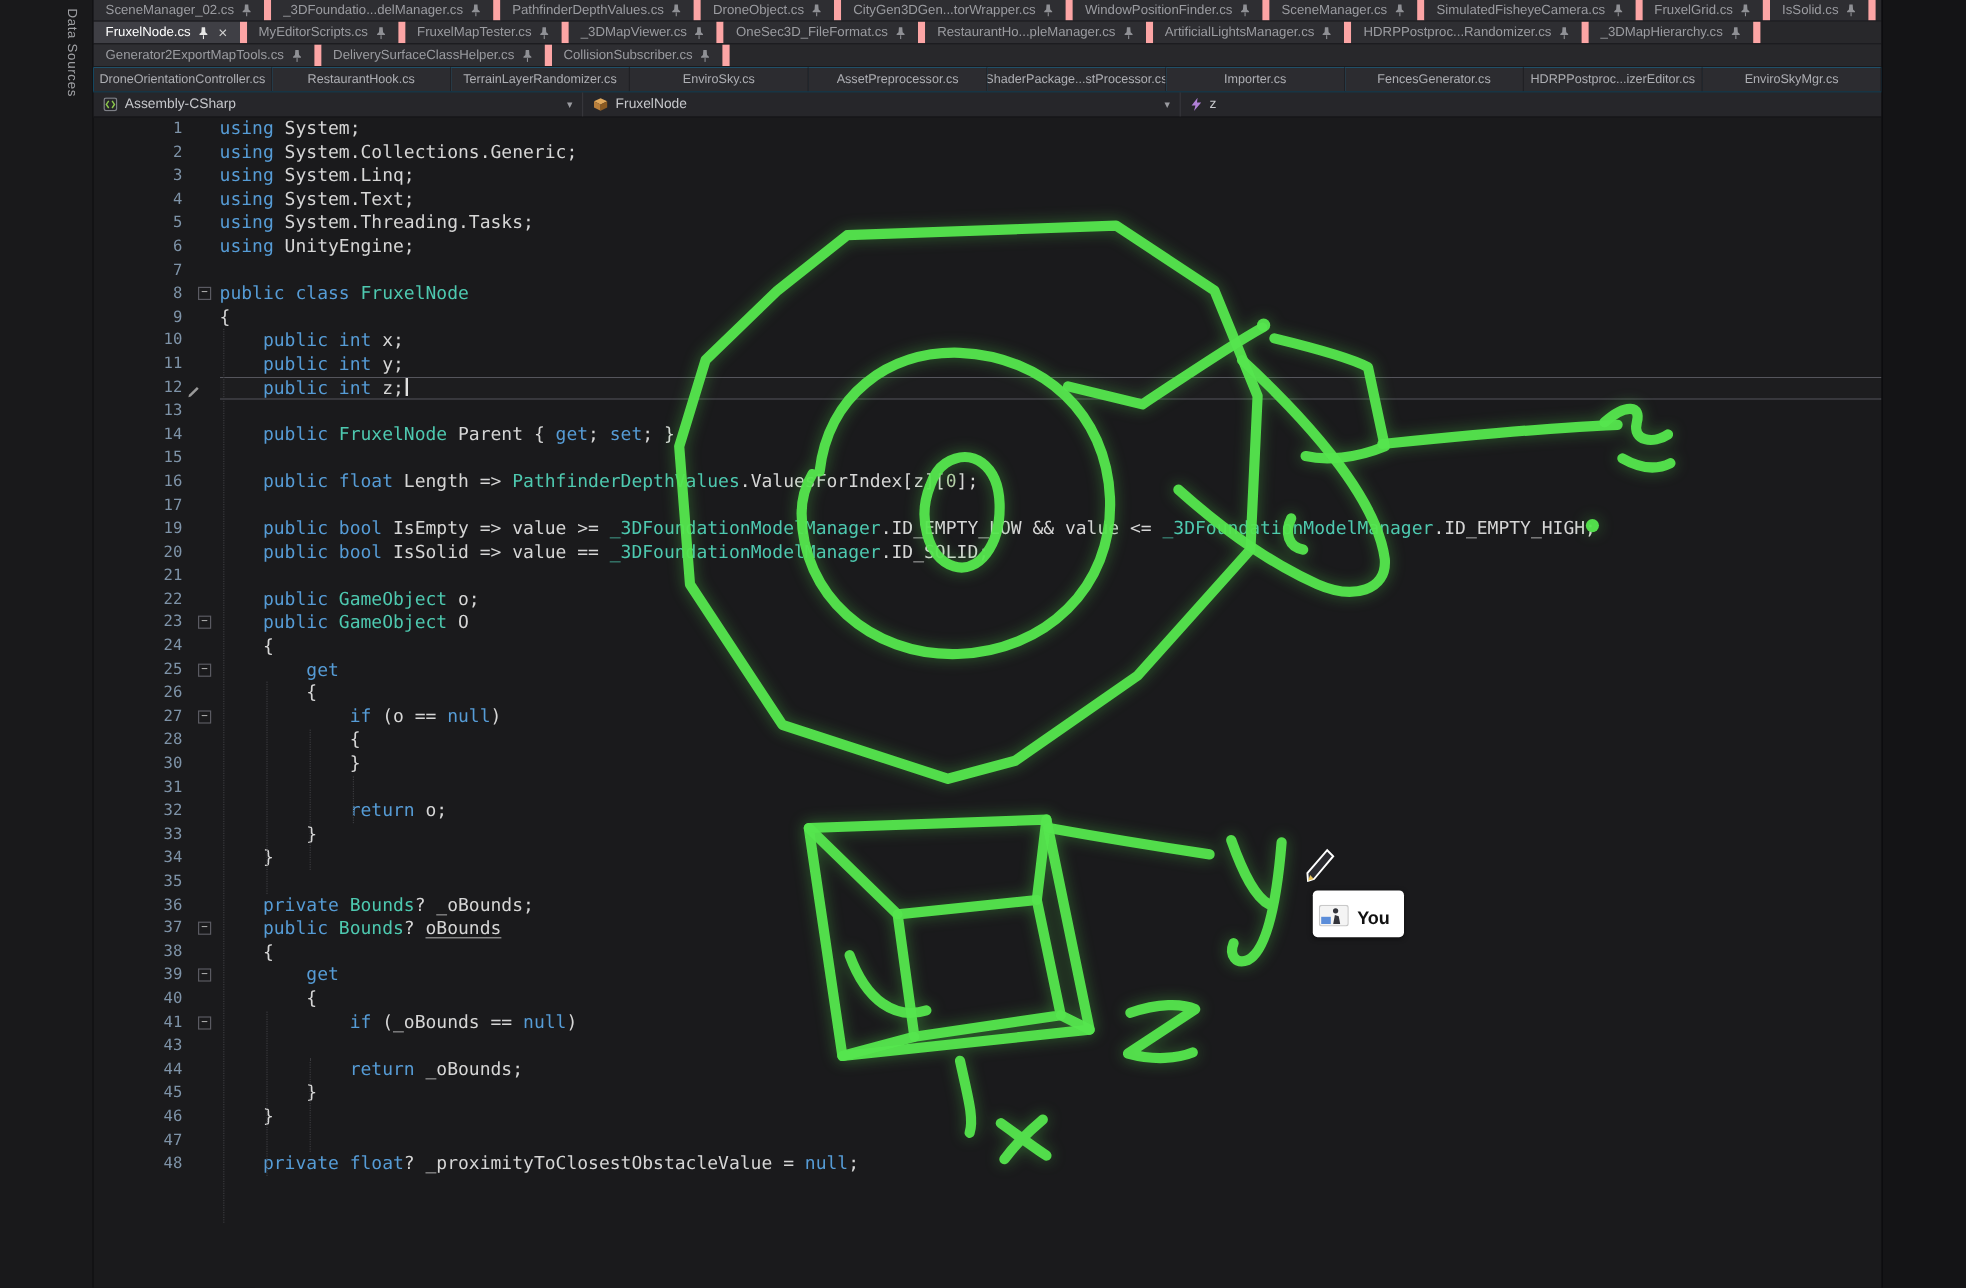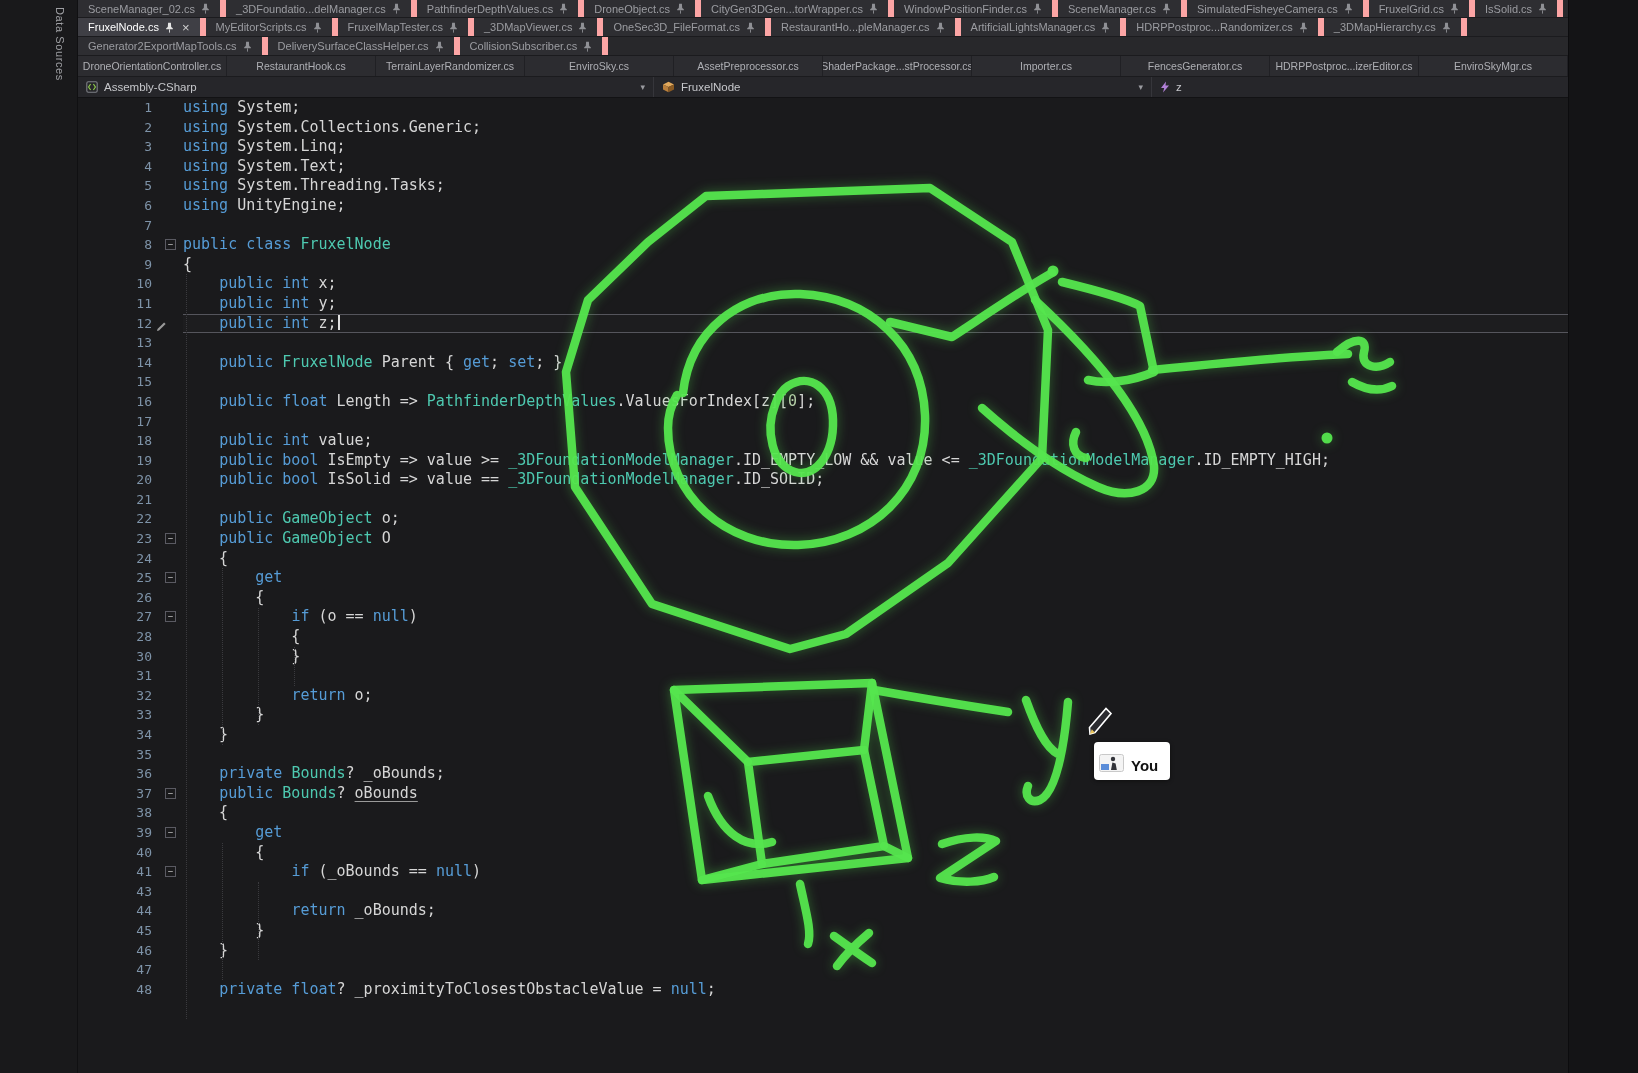--- a/index.html
+++ b/index.html
@@ -19,21 +19,21 @@
   .tab.active{background:#3f3f45;color:#ffffff}
   .tab .pin{display:flex;align-items:center;color:#8f9095}
   .tab.active .pin{color:#e6e6e6}
   .tabrow.r4 .tab{flex:1 1 0;justify-content:center;background:#2c2c30;font-size:10.5px;color:#aeafb4;overflow:hidden;border-right:1px solid #202024}
   .close{font-size:13px;line-height:13px;color:#d0d0d0;margin-left:2px;cursor:pointer}
 
   
   .crumbbar{position:absolute;left:78px;top:77px;width:1490px;height:21px;background:#26262a;display:flex;border-bottom:1px solid #121214;z-index:3}
   .crumb{display:flex;align-items:center;gap:6px;padding:0 8px;font-size:11.5px;color:#c6c7cb;border-right:1px solid #36363b;cursor:pointer}
   .crumb .chev{margin-left:auto;font-size:9px;color:#9a9ba0;padding-left:8px}
-  .crumb.proj{width:576px}
+  .crumb.proj{width:408px}
   .crumb.type{width:498px}
   .crumb.member{flex:1;border-right:none}
   .ic{display:flex;align-items:center}
 
   
   .editor{position:absolute;left:78px;top:98px;width:1490px;height:975px;background:#1a1a1c;z-index:1}
   .code-line{display:flex;height:19.6px;line-height:19.6px;font-family:"DejaVu Sans Mono",monospace;font-size:15px}
   .ln{width:74px;flex:0 0 74px;text-align:right;color:#7e93a8;font-size:13px;line-height:19.6px}
   .fold{width:31px;flex:0 0 31px;position:relative}
   .fbox{position:absolute;left:13px;top:4px;width:11px;height:11px;border:1px solid #5a5a62;color:#c0c0c0;font-size:9px;line-height:9px;text-align:center;background:#1a1a1c;cursor:pointer}
@@ -431,25 +431,20 @@
           <span class="ln">16</span>
           <span class="fold"></span>
           <span class="srcwrap"><span class="src"><span class="tk-pl">    </span><span class="tk-kw">public float</span><span class="tk-pl"> Length =&gt; </span><span class="tk-ty">PathfinderDepthValues</span><span class="tk-pl">.ValuesForIndex[z][</span><span class="tk-nm">0</span><span class="tk-pl">];</span></span></span>
         </div>
         <div class="code-line">
           <span class="ln">17</span>
           <span class="fold"></span>
           <span class="srcwrap"><span class="src"></span></span>
         </div>
         <div class="code-line">
-          <span class="ln">18</span>
-          <span class="fold"></span>
-          <span class="srcwrap"><span class="src"><span class="tk-pl">    </span><span class="tk-kw">public int</span><span class="tk-pl"> value;</span></span></span>
-        </div>
-        <div class="code-line">
           <span class="ln">19</span>
           <span class="fold"></span>
           <span class="srcwrap"><span class="src"><span class="tk-pl">    </span><span class="tk-kw">public bool</span><span class="tk-pl"> IsEmpty =&gt; value &gt;= </span><span class="tk-ty">_3DFoundationModelManager</span><span class="tk-pl">.ID_EMPTY_LOW &amp;&amp; value &lt;= </span><span class="tk-ty">_3DFoundationModelManager</span><span class="tk-pl">.ID_EMPTY_HIGH;</span></span></span>
         </div>
         <div class="code-line">
           <span class="ln">20</span>
           <span class="fold"></span>
           <span class="srcwrap"><span class="src"><span class="tk-pl">    </span><span class="tk-kw">public bool</span><span class="tk-pl"> IsSolid =&gt; value == </span><span class="tk-ty">_3DFoundationModelManager</span><span class="tk-pl">.ID_SOLID;</span></span></span>
         </div>
         <div class="code-line">

